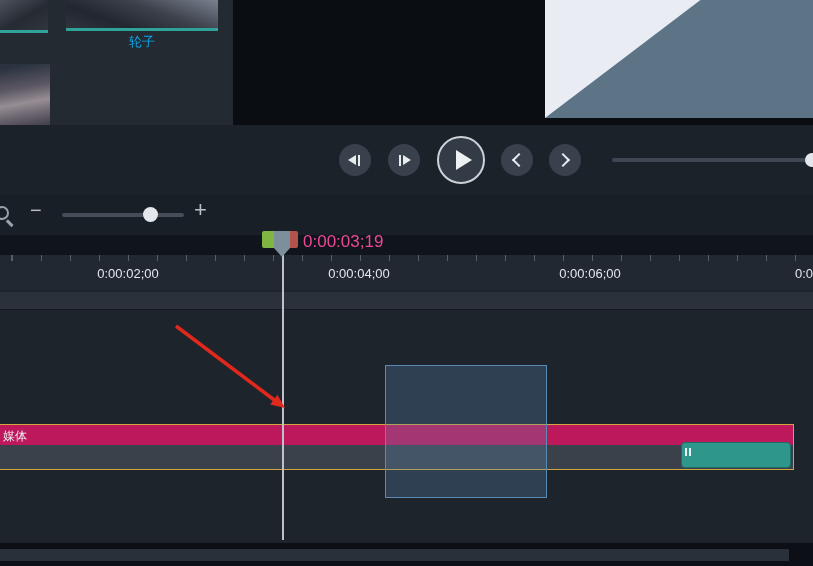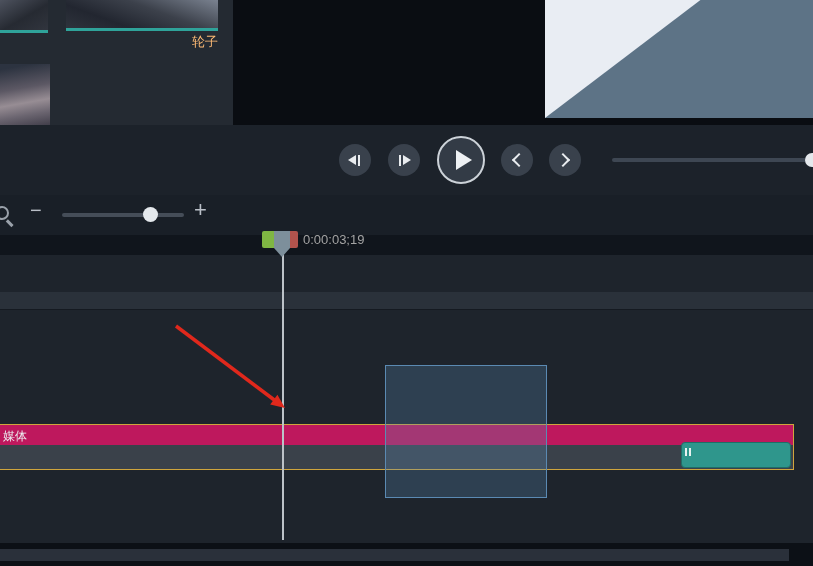--- a/index.html
+++ b/index.html
@@ -11,22 +11,22 @@
   }
 
   
   .media-bin { position:absolute; left:0; top:0; width:233px; height:125px; background:#242a32; }
   .thumb { position:absolute; cursor:pointer; }
   .thumb .underline { position:absolute; left:0; bottom:-3px; width:100%; height:3px; background:var(--thumb-underline,#2fa39a); }
   .thumb1 { left:0; top:0; width:48px; height:30px;
     background:linear-gradient(150deg,#4d525e 0%,#262a32 55%,#31353e 100%); }
   .thumb2 { left:66px; top:0; width:152px; height:28px;
     background:linear-gradient(200deg,#7a8290 0%,#3c414b 40%,#222630 72%,#2e333c 100%); }
-  .thumb-label { position:absolute; left:66px; top:33px; width:152px; text-align:right;
-    color:#fdba74; font-size:13px; }
+  .thumb-label { position:absolute; left:66px; top:33px; width:152px; text-align:center;
+    color:#0ea5e9; font-size:13px; }
   .thumb3 { left:0; top:64px; width:50px; height:61px;
     background:linear-gradient(170deg,#2c3340 8%,#5c5864 40%,#978d94 62%,#6b6570 80%,#413e4a 100%); }
 
   
   .preview { position:absolute; left:233px; top:0; width:580px; height:125px; background:#0a0d12; }
   .canvas { position:absolute; left:312px; top:0; width:268px; height:118px; background:#5d7386; }
   .canvas-tri { position:absolute; inset:0; background:#e9edf3; clip-path:polygon(0 0, 58% 0, 0 100%); }
 
   
   .transport { position:absolute; left:0; top:125px; width:813px; height:70px; background:#1c222a; }
@@ -83,21 +83,21 @@
     background:rgba(92,140,182,0.27); border:1px solid var(--selection-blue,#5b8ab3); z-index:10; }
 
   
   .ph-line { position:absolute; left:282px; top:247px; width:2px; height:293px; background:#bcc2c8; z-index:20; }
   .ph-marker { position:absolute; left:262px; top:231px; width:35px; height:26px; z-index:30; cursor:ew-resize; }
   .ph-green { position:absolute; left:0; top:0; width:12px; height:17px; background:var(--playhead-green,#7fb643); border-radius:2px 0 0 2px; }
   .ph-flag { position:absolute; left:12px; top:0; width:16px; height:17px; background:var(--playhead-flag,#7d8f9b); }
   .ph-flag::after { content:""; position:absolute; left:0; top:17px; width:0; height:0;
     border-left:8px solid transparent; border-right:8px solid transparent; border-top:9px solid var(--playhead-flag,#7d8f9b); }
   .ph-red { position:absolute; left:28px; top:0; width:8px; height:17px; background:var(--playhead-red,#b2534d); border-radius:0 2px 2px 0; }
-  .ph-time { position:absolute; left:303px; top:232px; color:#a3a3a3; font-size:13px; z-index:30; white-space:nowrap; }
+  .ph-time { position:absolute; left:303px; top:232px; color:#ec4899; font-size:17px; z-index:30; white-space:nowrap; }
 
   
   .arrow-svg { position:absolute; left:0; top:0; width:813px; height:566px; z-index:40; pointer-events:none; }
 
   
   .bottom { position:absolute; left:0; top:543px; width:813px; height:23px; background:#0c1016; }
   .hscroll { position:absolute; left:0; top:6px; width:789px; height:12px; background:#2a303a; cursor:pointer; }
 </style>
 </head>
 <body>
@@ -147,20 +147,27 @@
   <div class="zoombar">
     <span class="mag"></span>
     <button class="zoom-minus">−</button>
     <div class="zoom-slider">
       <div class="zoom-handle"></div>
     </div>
     <button class="zoom-plus">+</button>
   </div>
 
   <div class="ruler-top"></div>
+  <div class="ruler">
+    <div class="ruler-ticks"></div>
+    <span class="ruler-label rl0">0:00:02;00</span>
+    <span class="ruler-label rl1">0:00:04;00</span>
+    <span class="ruler-label rl2">0:00:06;00</span>
+    <span class="ruler-label rl3">0:0</span>
+  </div>
 
   <div class="tracks">
     <div class="spacer-band"></div>
     <div class="media-track">
       <div class="track-head-strip">
         <span class="track-label">媒体</span>
       </div>
       <div class="track-body"></div>
       <div class="clip">
         <span class="clip-bars">

